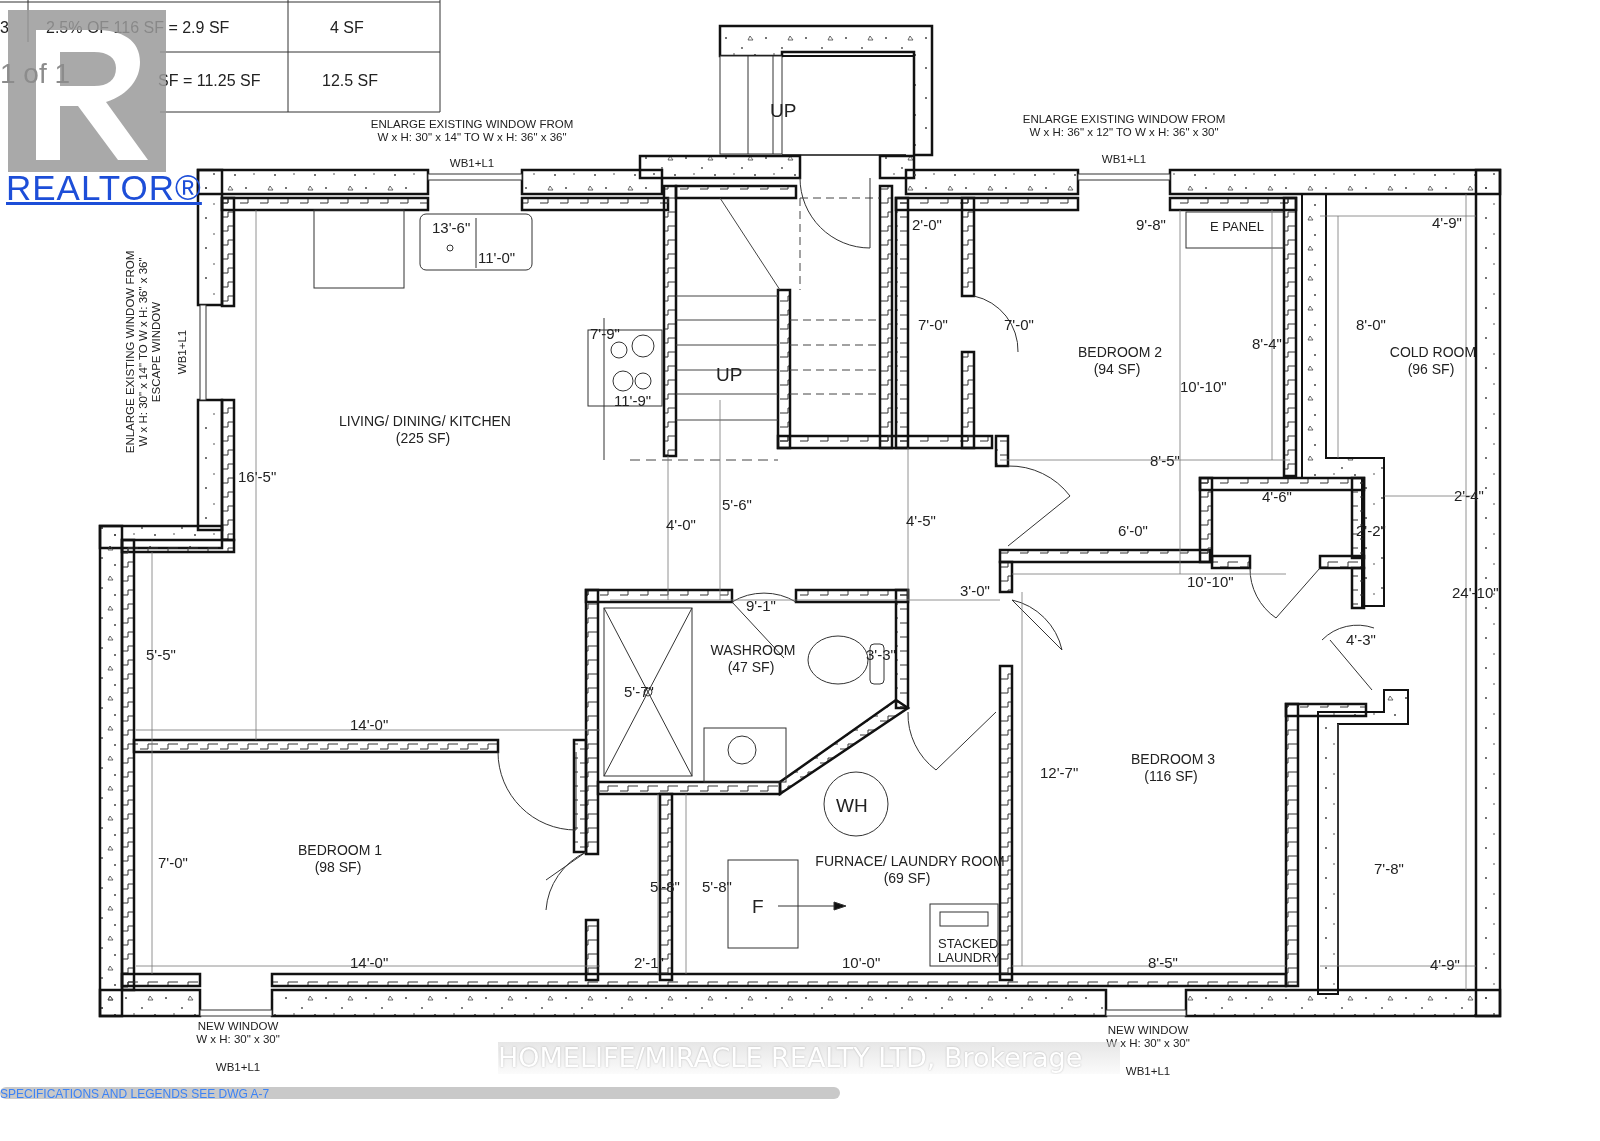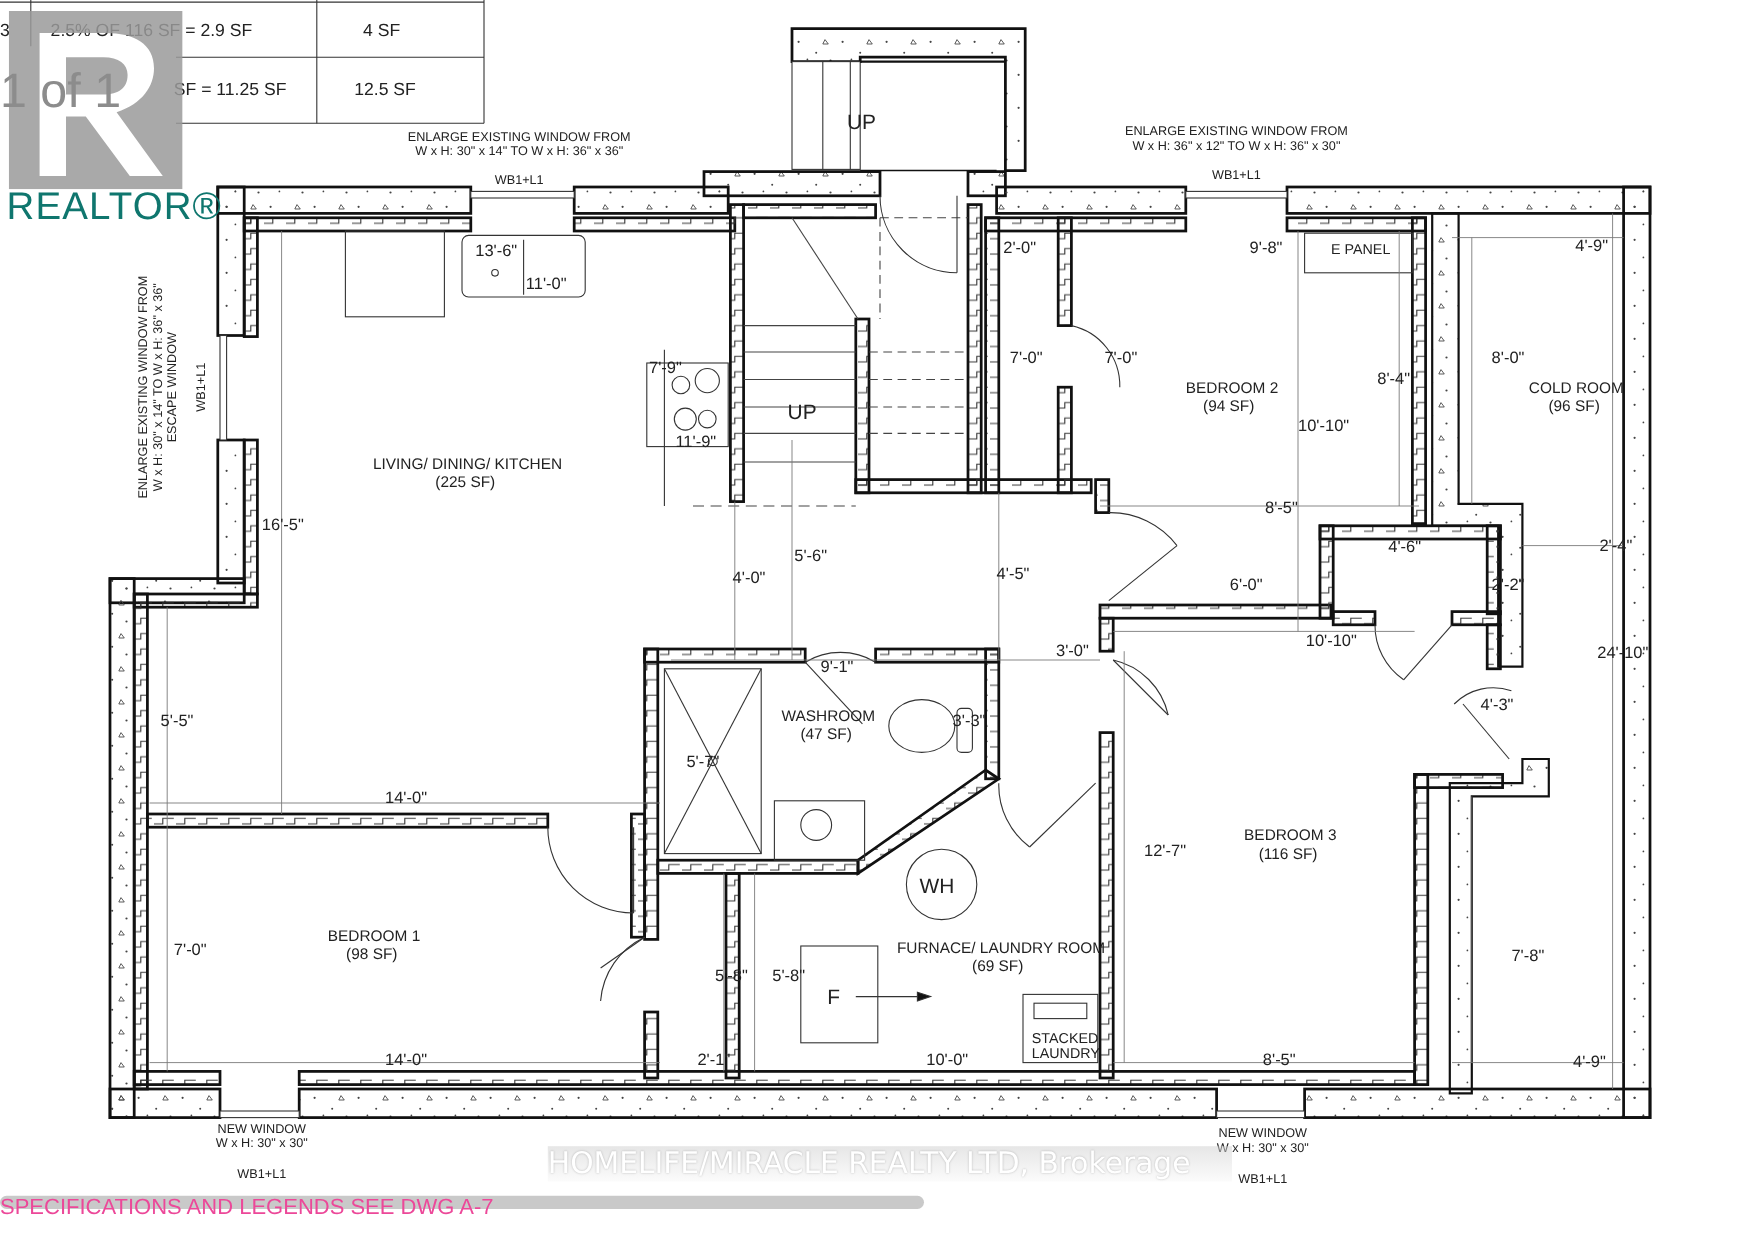--- a/index.html
+++ b/index.html
@@ -6,25 +6,25 @@
   body { width:1600px; height:1141px; position:relative; overflow:hidden; font-family:"Liberation Sans", sans-serif; color:#222; }
   #plan { position:absolute; left:0; top:0; width:1600px; height:1141px; }
   .t { font-family:"Liberation Sans", sans-serif; fill:#222; }
   .lbl { font-size:13px; }
   .room { font-size:14px; }
   .dim { font-size:15px; }
   .note { font-size:11.5px; }
   .big { font-size:19px; }
   .table-cell { font-size:16px; }
   .wm-r { position:absolute; left:8px; top:10px; width:158px; height:162px; }
-  .wm-realtor { position:absolute; left:6px; top:168px; font-size:35px; color:#0f766e; letter-spacing:1px; font-family:"Liberation Sans", sans-serif; }
-  .wm-pager { position:absolute; left:0px; top:58px; font-size:44px; color:#8c8c8c; font-family:"Liberation Sans", sans-serif; }
+  .wm-realtor { position:absolute; left:6px; top:168px; font-size:35px; color:#1d4ed8; letter-spacing:1px; font-family:"Liberation Sans", sans-serif;text-decoration:underline; }
+  .wm-pager { position:absolute; left:0px; top:58px; font-size:28px; color:#8c8c8c; font-family:"Liberation Sans", sans-serif; }
   .brokerage { position:absolute; left:498px; top:1042px; width:622px; height:32px; background:linear-gradient(180deg, rgba(210,210,210,0.55), rgba(235,235,235,0.2)); color:#ffffff; font-size:27px; line-height:32px; white-space:nowrap; font-family:"DejaVu Sans", sans-serif; text-shadow:0 0 2px rgba(0,0,0,0.25); overflow:hidden; }
   .scrollbar { position:absolute; left:0; top:1087px; width:840px; height:12px; background:#c9c9c9; border-radius:6px; }
-  .footnote { position:absolute; left:0; top:1087px; font-size:20px; color:#ec4899; font-family:"Liberation Sans", sans-serif; }
+  .footnote { position:absolute; left:0; top:1087px; font-size:12px; color:#3b82f6; font-family:"Liberation Sans", sans-serif; }
 </style>
 </head>
 <body>
 
 <svg id="plan" viewBox="0 0 1600 1141" xmlns="http://www.w3.org/2000/svg">
   <defs>
     <pattern id="block" width="20" height="14" patternUnits="userSpaceOnUse">
       <path d="M0 7 H8 V2 H18" fill="none" stroke="#333" stroke-width="1"></path>
     </pattern>
     <pattern id="conc" width="40" height="30" patternUnits="userSpaceOnUse">

